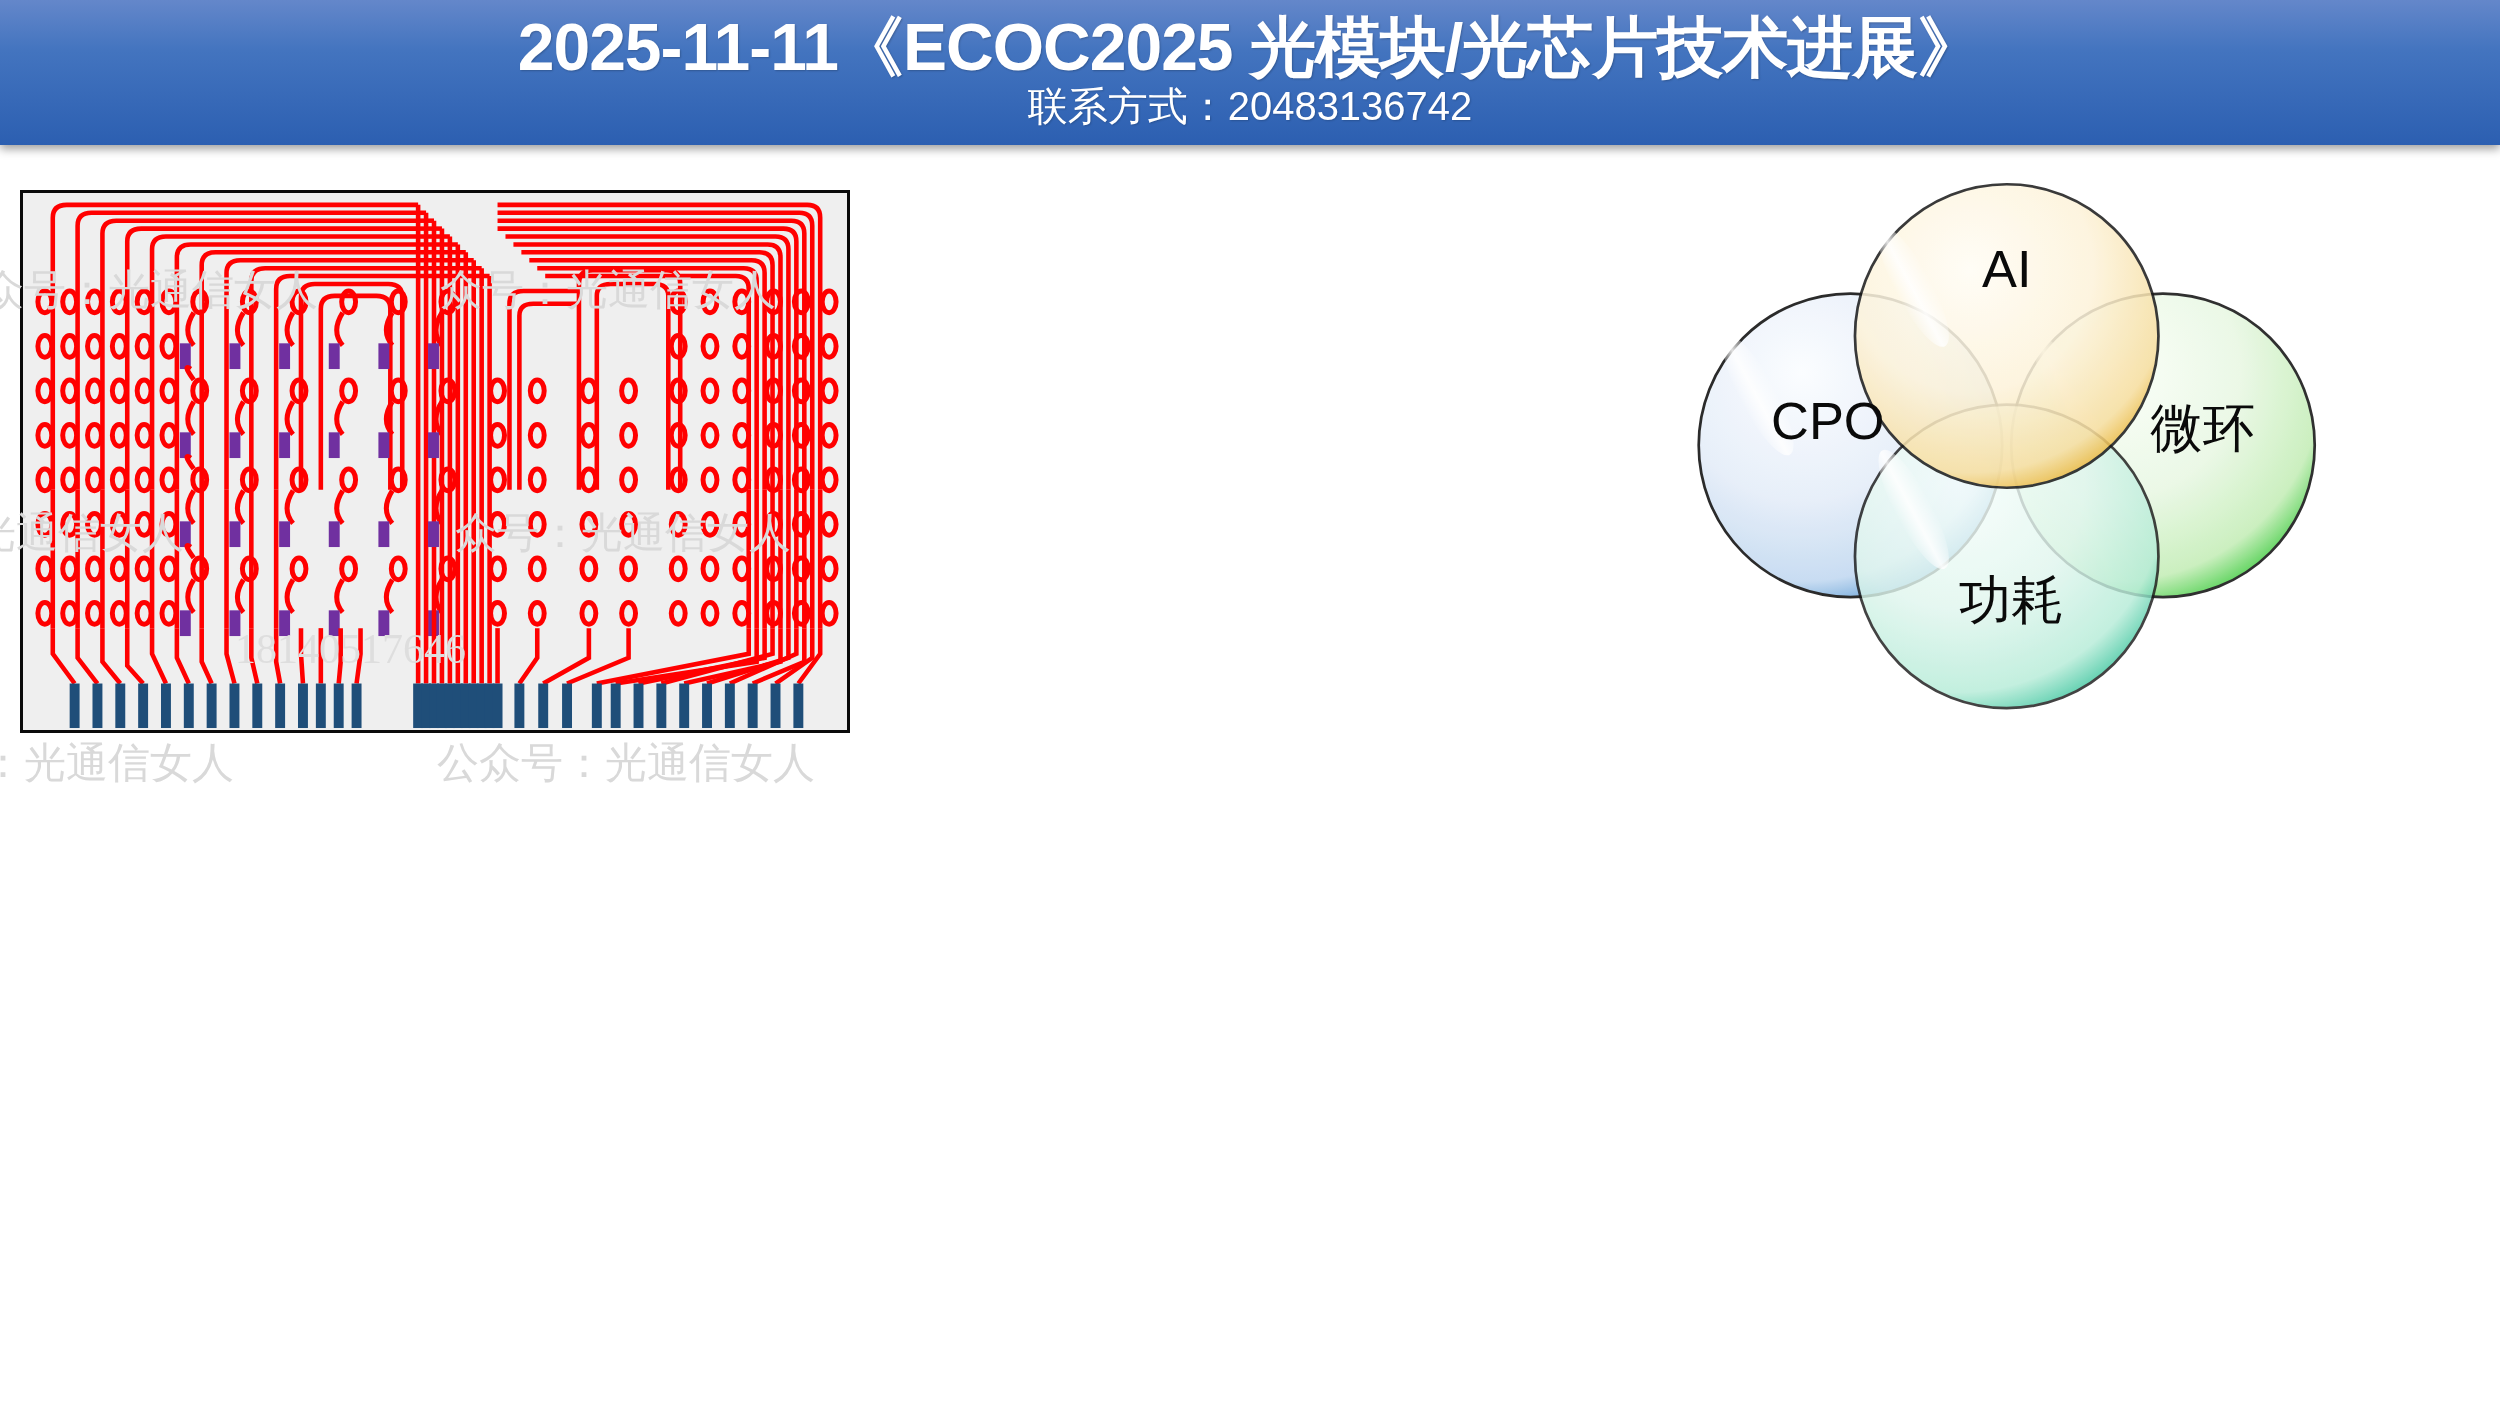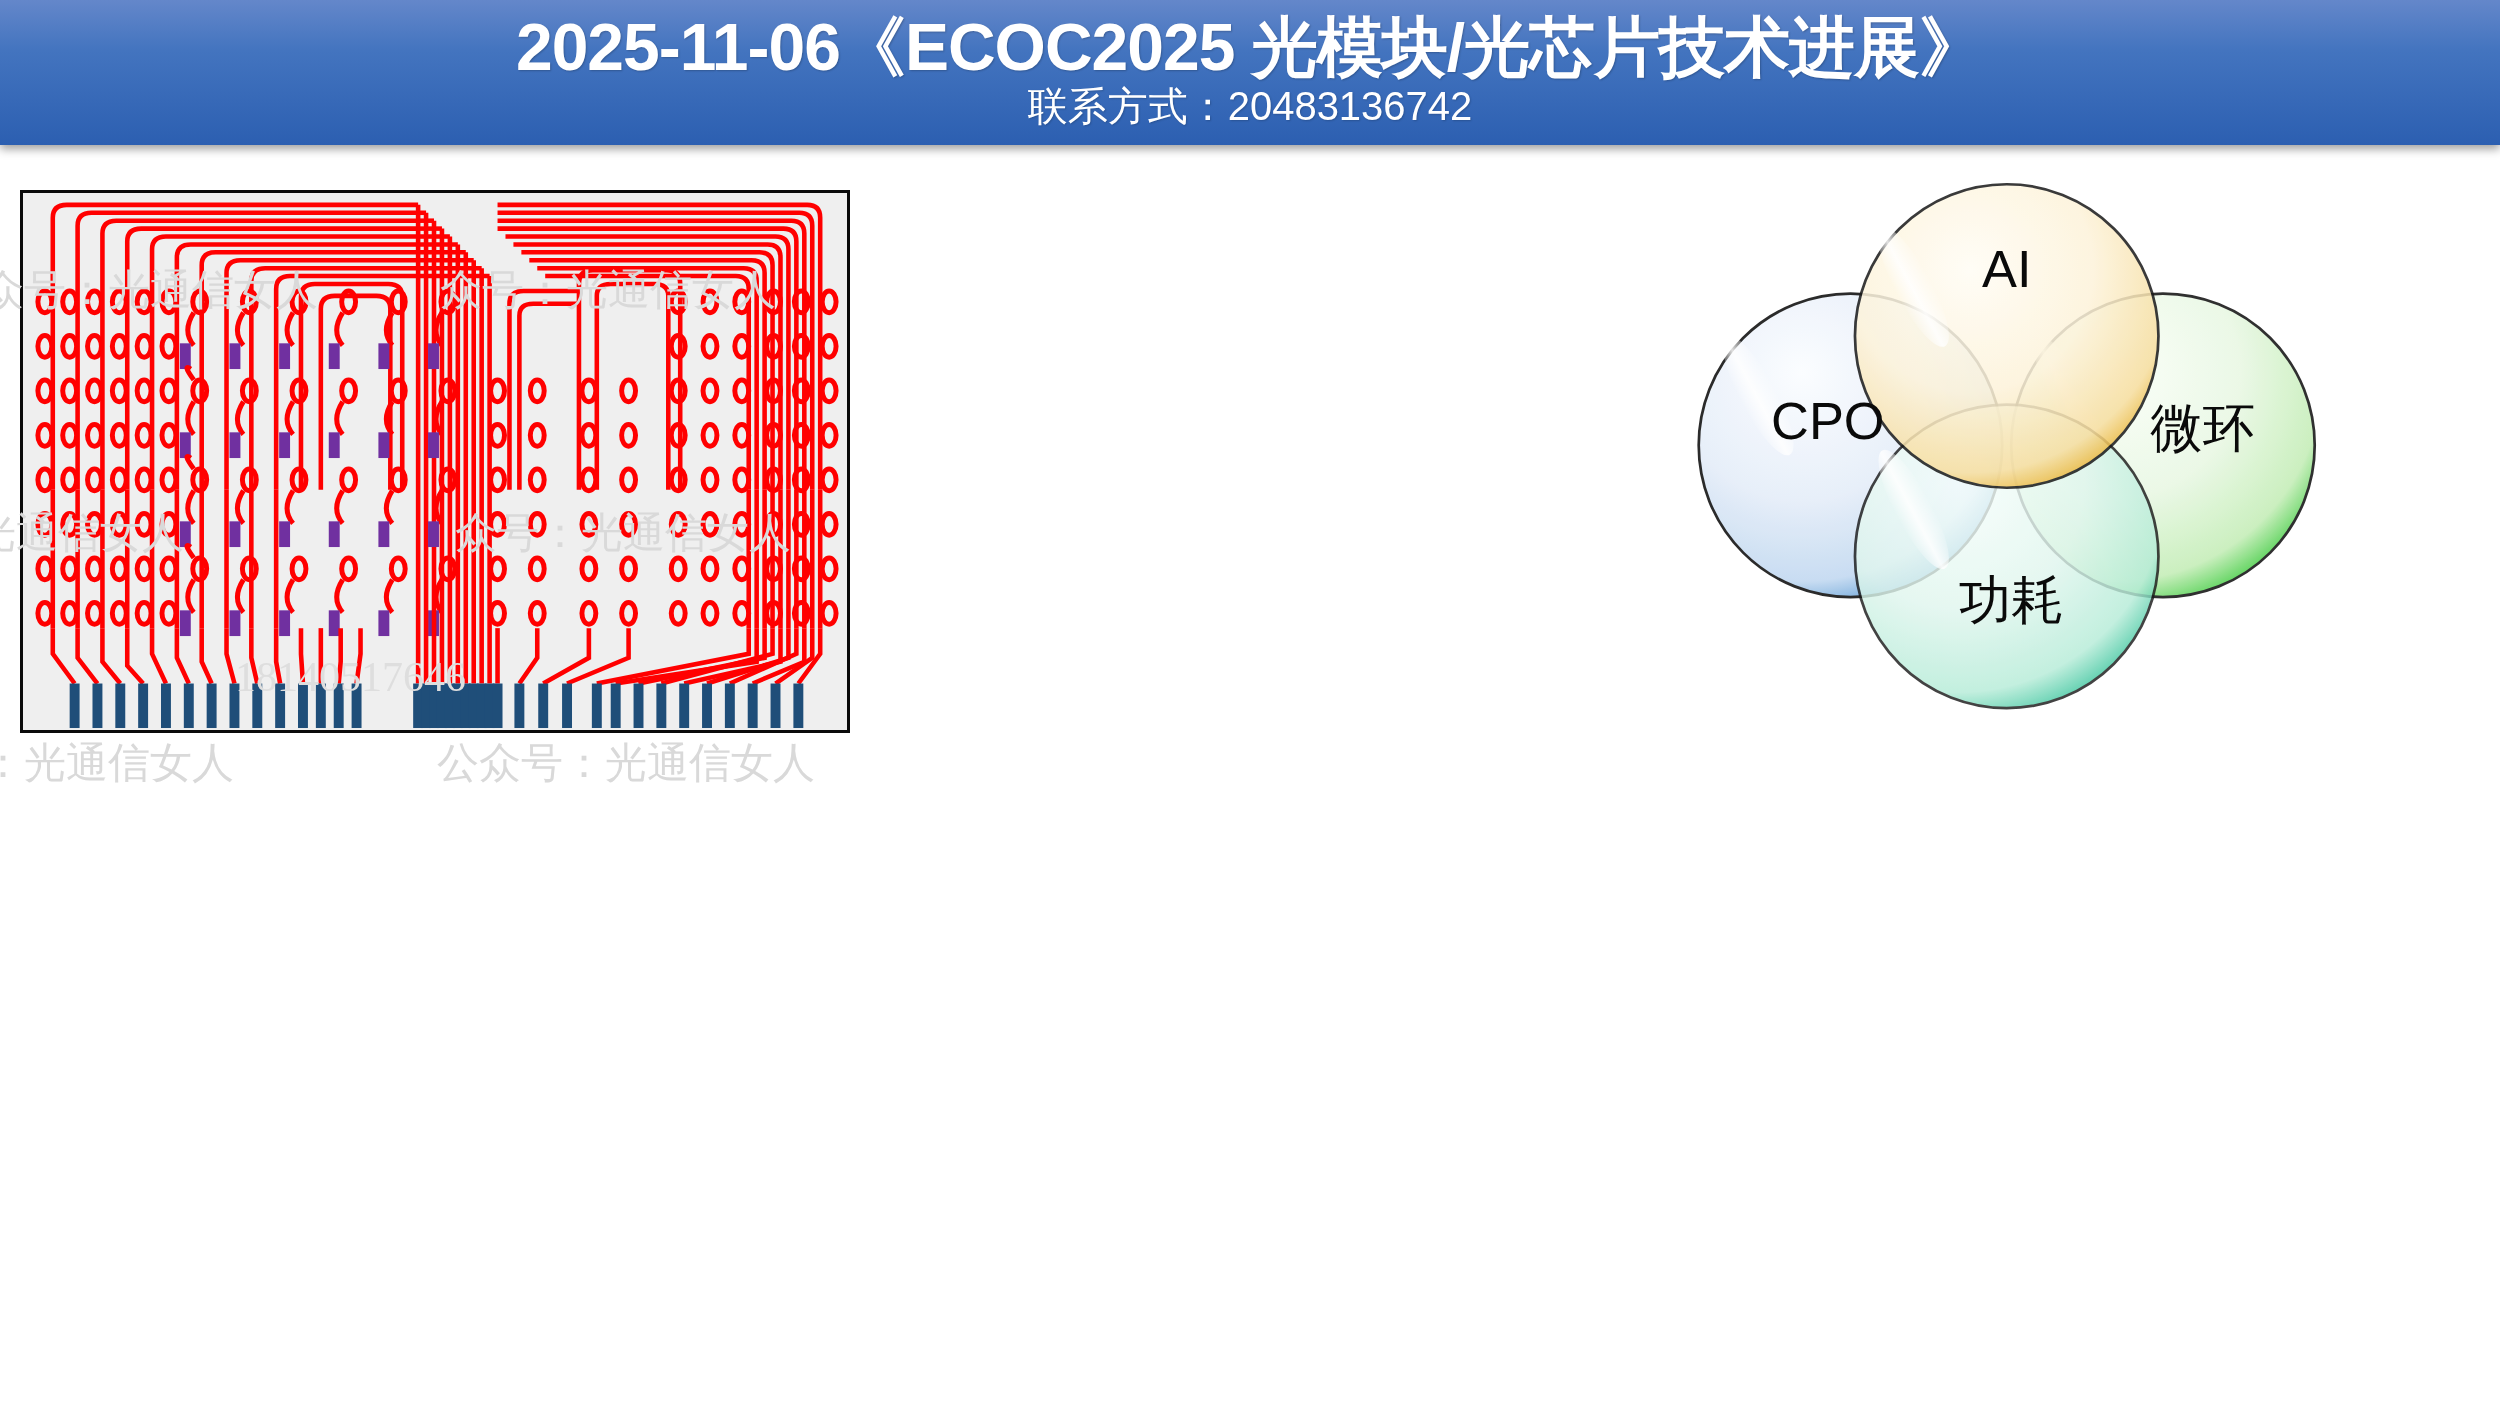--- a/index.html
+++ b/index.html
@@ -66,37 +66,36 @@
     user-select: none;
   }
   .wm-num {
     position: absolute;
     color: #dedede;
     font-family: "Liberation Serif", serif;
     font-size: 42px;
     white-space: nowrap;
     pointer-events: none;
     user-select: none;
-    margin-top: 28px;
   }
   #wm1 { left: -60px; top: 262px; }
   #wm2 { left: 440px; top: 262px; }
   #wm3 { left: -110px; top: 505px; }
   #wm4 { left: 455px; top: 505px; }
   #wm5 { left: 235px; top: 625px; }
   #wm6 { left: -60px; top: 735px; }
   #wm7 { left: 437px; top: 735px; }
 </style>
 </head>
 <body>
 
 <div id="slide">
 
   <div id="header">
-    <div id="header-title">2025-11-06《ECOC2025 光模块/光芯片技术进展》</div>
+    <div id="header-title">2025-11-11《ECOC2025 光模块/光芯片技术进展》</div>
     <div id="header-subtitle">联系方式：20483136742</div>
   </div>
 
   <div id="pcb-figure">
     <svg viewBox="0 0 830 543" preserveAspectRatio="none">
       <defs>
         <g id="viaOval">
             <ellipse cx="0" cy="0" rx="7.5" ry="11" fill="none" stroke="#ff0000" stroke-width="5"></ellipse>
           </g>
       </defs>

